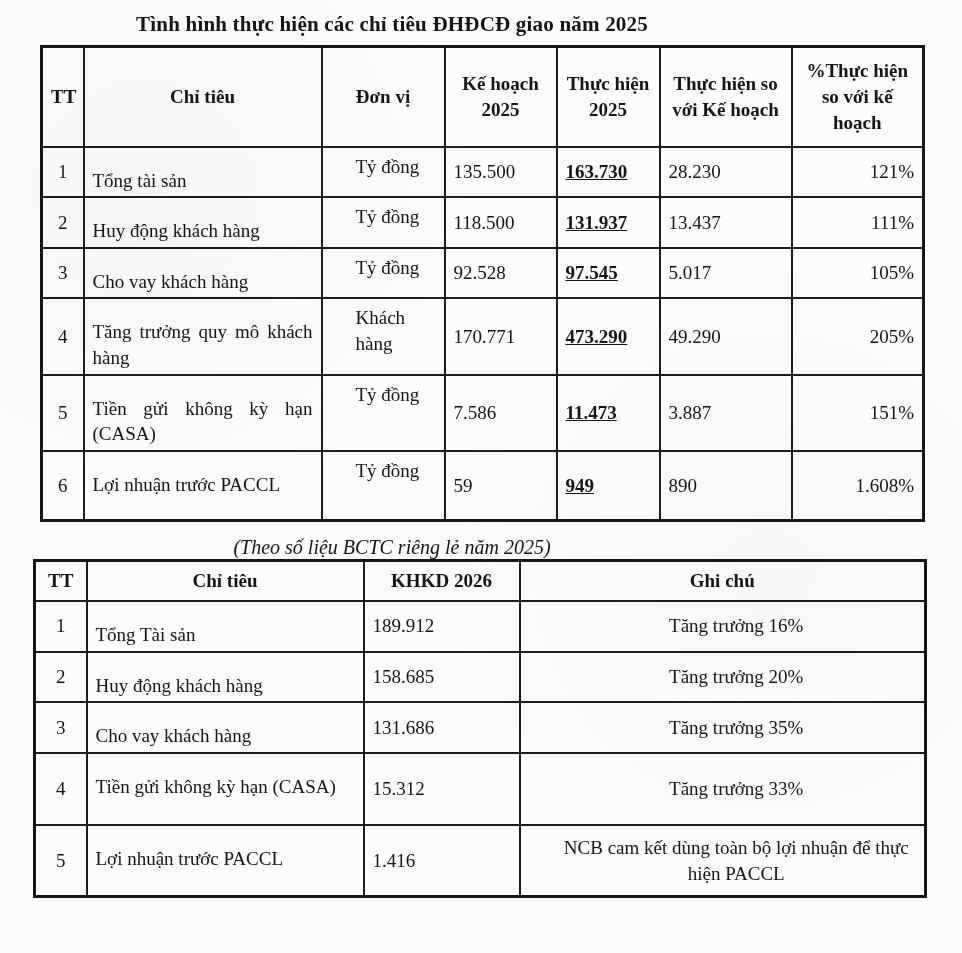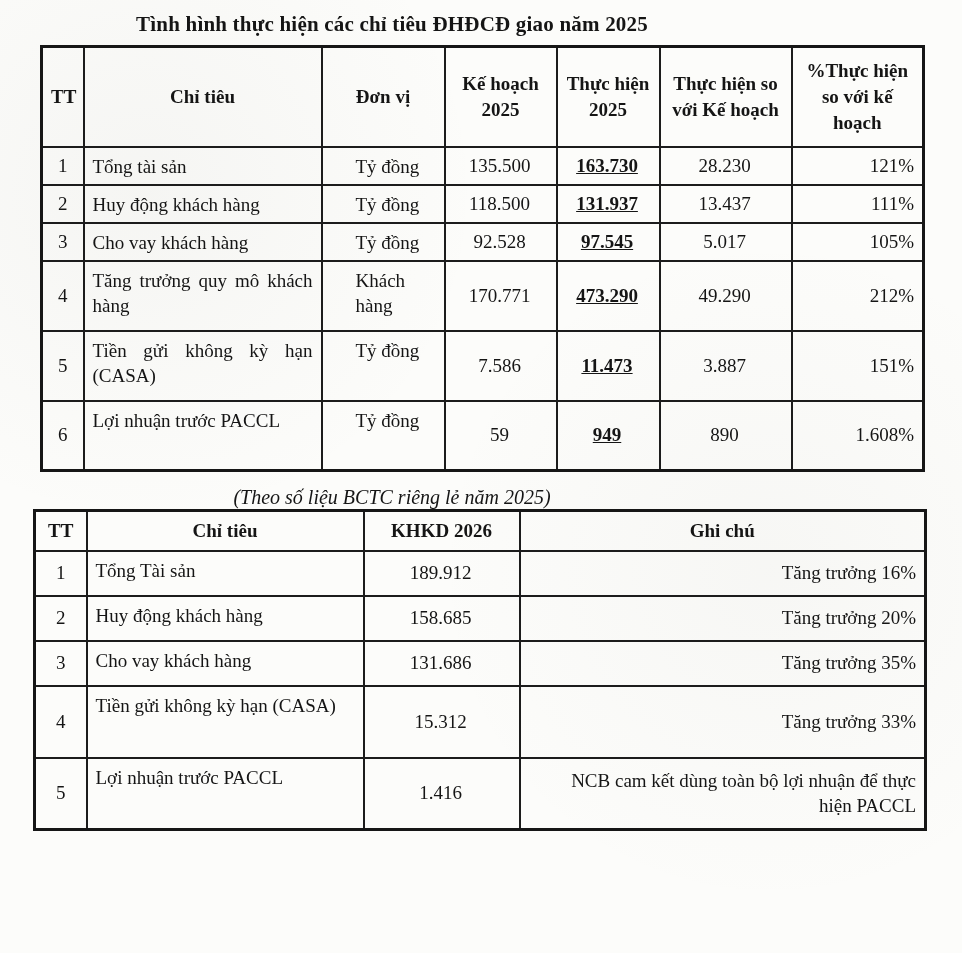--- a/index.html
+++ b/index.html
@@ -58,25 +58,25 @@
   .tbl2 {
     margin-left: 33px;
     width: 891px;
     border: 3px solid #161616;
   }
   .tbl2 tr.hdr { height: 40px; }
   .tbl2 tr.r-s { height: 45px; }
   .tbl2 tr.r-m { height: 72px; }
 
   .c-tt   { text-align: center; vertical-align: middle; }
-  .c-name { text-align: justify; vertical-align: top; padding-top: 6px; }
+  .c-name { text-align: justify; vertical-align: top; padding-top: 20px; }
   .c-unit { text-align: left;  vertical-align: top; padding-top: 6px; padding-left: 33px; }
-  .c-num  { text-align: center; vertical-align: middle; padding-right: 10px; }
+  .c-num  { text-align: left; vertical-align: middle; padding-right: 10px; }
   .c-pct  { text-align: right; vertical-align: middle; }
-  .c-note { text-align: right;  vertical-align: middle; padding-left: 36px; }
+  .c-note { text-align: center;  vertical-align: middle; padding-left: 36px; }
   .b { font-weight: bold; text-decoration: underline; }
 
   .caption-note {
     text-align: center;
     font-style: italic;
     font-size: 20px;
     margin: 14px 0 0 0;
   }
   .title2 {
     margin-top: 40px;
@@ -143,21 +143,21 @@
       <td class="c-num">5.017</td>
       <td class="c-pct">105%</td>
     </tr>
     <tr class="r-m">
       <td class="c-tt">4</td>
       <td class="c-name">Tăng trưởng quy mô khách hàng</td>
       <td class="c-unit">Khách hàng</td>
       <td class="c-num">170.771</td>
       <td class="c-num b">473.290</td>
       <td class="c-num">49.290</td>
-      <td class="c-pct">212%</td>
+      <td class="c-pct">205%</td>
     </tr>
     <tr class="r-m">
       <td class="c-tt">5</td>
       <td class="c-name">Tiền gửi không kỳ hạn (CASA)</td>
       <td class="c-unit">Tỷ đồng</td>
       <td class="c-num">7.586</td>
       <td class="c-num b">11.473</td>
       <td class="c-num">3.887</td>
       <td class="c-pct">151%</td>
     </tr>

